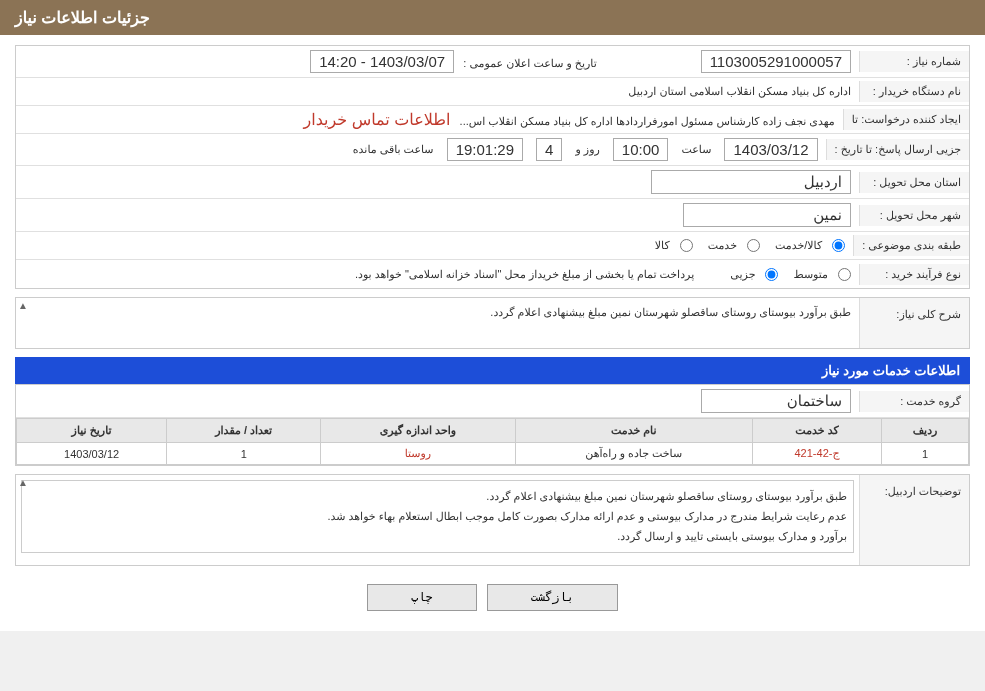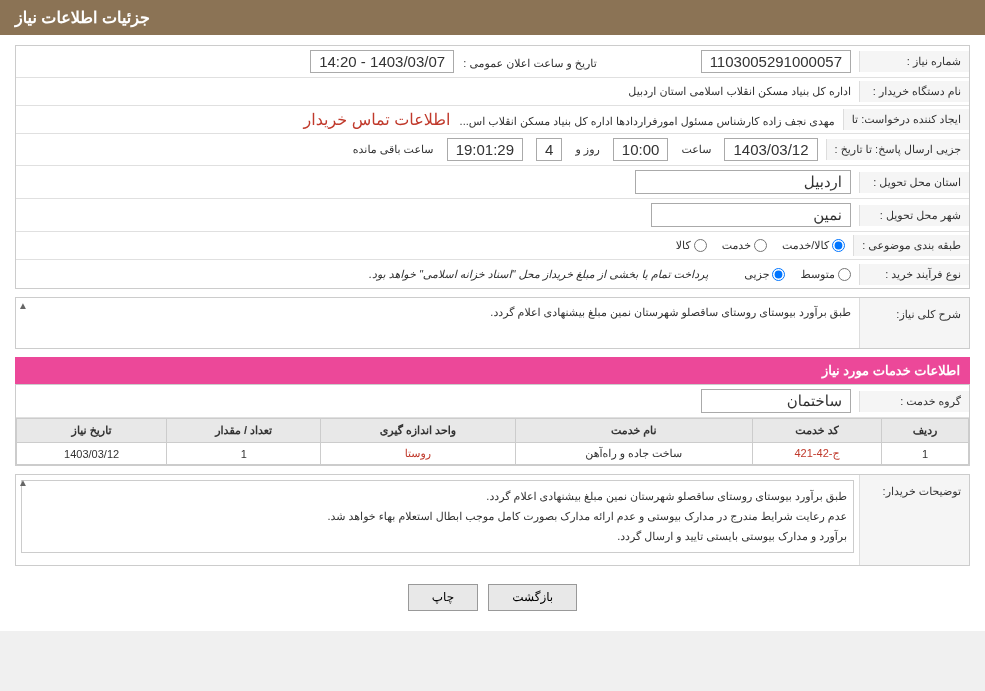--- a/index.html
+++ b/index.html
@@ -71,24 +71,24 @@
     }
     .radio-group {
       display: flex;
       align-items: center;
       gap: 15px;
       direction: rtl;
     }
     .radio-item {
       display: flex;
       align-items: center;
-      gap: 3px;
+      gap: 10px;
     }
     .section-title {
-      background: #ec4899;
+      background: #1d4ed8;
       color: #fff;
       padding: 6px 10px;
       font-size: 13px;
       font-weight: bold;
       text-align: right;
       margin: 8px 0 0 0;
     }
     .services-section {
       border: 1px solid #ccc;
       margin-bottom: 8px;
@@ -126,23 +126,23 @@
       background: #fff;
     }
     .button-bar {
       text-align: center;
       padding: 10px;
       display: flex;
       justify-content: center;
       gap: 10px;
     }
     .btn {
-      padding: 5px 23px;
+      padding: 5px 43px;
       font-size: 12px;
-      font-family: Liberation Serif, serif;
+      font-family: Liberation Mono, monospace;
       cursor: pointer;
       border: 1px solid #999;
     }
     .btn-print {
       background: #e8e8e8;
     }
     .btn-back {
       background: #e8e8e8;
     }
     .scroll-content {
@@ -223,28 +223,28 @@
             <span class="date-badge">19:01:29</span>
             &nbsp;
             <span>ساعت باقی مانده</span>
           </div>
         </div>
       </div>
 
       <div class="form-row">
         <div class="label-cell">استان محل تحویل :</div>
         <div class="value-cell">
-          <span class="date-badge" style="width:216px;display:inline-block;">اردبیل</span>
+          <span class="date-badge" style="width:200px;display:inline-block;">اردبیل</span>
         </div>
       </div>
 
       <div class="form-row">
         <div class="label-cell">شهر محل تحویل :</div>
         <div class="value-cell">
-          <span class="date-badge" style="width:200px;display:inline-block;">نمین</span>
+          <span class="date-badge" style="width:168px;display:inline-block;">نمین</span>
         </div>
       </div>
 
       <div class="form-row">
         <div class="label-cell">طبقه بندی موضوعی :</div>
         <div class="value-cell">
           <div class="radio-group">
             <div class="radio-item">
               <input type="radio" name="category" checked="" style=""> 
                 <span>کالا/خدمت</span>
@@ -267,21 +267,21 @@
           <div class="radio-group">
             <div class="radio-item">
               <input type="radio" name="purchase_type" style=""> 
                 <span>متوسط</span>
             </div>
             <div class="radio-item">
               <input type="radio" name="purchase_type" checked="" style=""> 
                 <span>جزیی</span>
             </div>
             &nbsp;&nbsp;
-            <span style="color:#333;font-style:italic;">پرداخت تمام یا بخشی از مبلغ خریداز محل "اسناد خزانه اسلامی" خواهد بود.</span>
+            <span style="color:#333;">پرداخت تمام یا بخشی از مبلغ خریداز محل "اسناد خزانه اسلامی" خواهد بود.</span>
           </div>
         </div>
       </div>
 
     </div>
 
     <div style="display:flex; align-items:flex-start; margin-bottom:8px; border:1px solid #ccc;">
       <div class="label-cell" style="min-height:50px; padding-top:10px;">شرح کلی نیاز:</div>
       <div style="flex:1; position:relative;">
         <div class="scroll-content">طبق برآورد بیوستای روستای ساقصلو شهرستان نمین مبلغ بیشنهادی اعلام گردد.</div>
@@ -320,21 +320,21 @@
               <td style="color:#c0392b;">روستا</td>
               <td>1</td>
               <td>1403/03/12</td>
             </tr>
           </tbody>
         </table>
       </div>
     </div>
 
     <div style="display:flex; align-items:flex-start; border:1px solid #ccc; margin-bottom:8px;">
-      <div class="label-cell" style="min-height:90px; padding-top:10px;">توضیحات خریدار:</div>
+      <div class="label-cell" style="min-height:90px; padding-top:10px;">توضیحات اردبیل:</div>
       <div style="flex:1; position:relative;">
         <div class="notes-content">
           طبق برآورد بیوستای روستای ساقصلو شهرستان نمین مبلغ بیشنهادی اعلام گردد.<br>
           عدم رعایت شرایط مندرج در مدارک بیوستی و عدم ارائه مدارک بصورت کامل موجب ابطال استعلام بهاء خواهد شد.<br>
           برآورد و مدارک بیوستی بایستی تایید و ارسال گردد.
         </div>
         <div class="scroll-arrow">▲</div>
       </div>
     </div>
 

